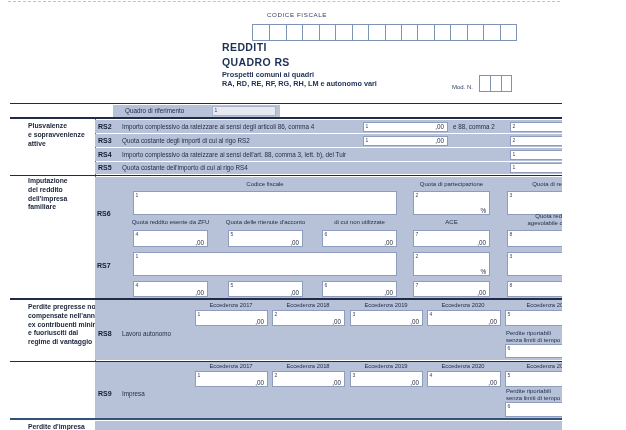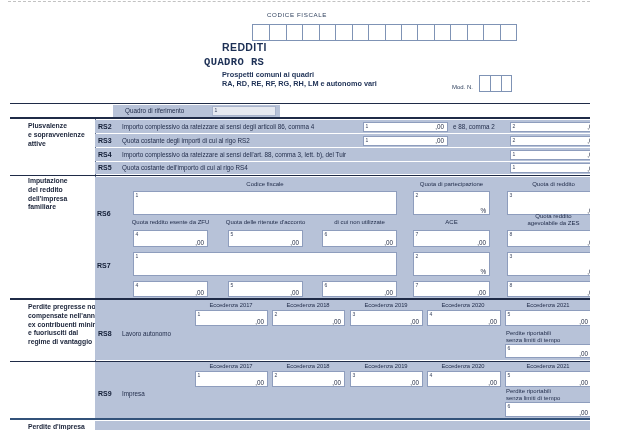--- a/index.html
+++ b/index.html
@@ -1,17 +1,17 @@
 <!DOCTYPE html>
 <html><head>
 <meta charset="utf-8">
 <style>
   html,body{margin:0;padding:0;background:#fff;}
   #page{position:relative;width:562px;height:430px;background:#fff;overflow:hidden;
-        font-family:"Liberation Sans", sans-serif;color:#1f2a45;padding-left:28px;}
+        font-family:"Liberation Sans", sans-serif;color:#1f2a45;}
   .abs{position:absolute;box-sizing:border-box;}
   .band{position:absolute;box-sizing:border-box;background:#b7c2d8;}
   .hline{position:absolute;background:#1f2b47;}
   .vline{position:absolute;background:#5c6d8c;width:1px;}
   .dashed{position:absolute;border-top:1px dashed #c2c2c2;}
   .fbox{position:absolute;box-sizing:border-box;background:#fff;border:1px solid #8e9dbd;}
   .sup{position:absolute;top:0px;left:1.5px;font-size:5px;line-height:6px;color:#3a4560;}
   .amt{position:absolute;right:3px;bottom:0.5px;font-size:6.3px;color:#1e2740;}
   .title{position:absolute;font-weight:bold;color:#1d3055;font-size:10.5px;letter-spacing:0.4px;}
   .subtt{position:absolute;font-weight:bold;color:#1d3055;font-size:7.3px;}
@@ -46,21 +46,21 @@
       <div class="cell"></div>
       <div class="cell"></div>
       <div class="cell"></div>
       <div class="cell"></div>
       <div class="cell"></div>
       <div class="cell"></div>
       <div class="cell"></div>
     </div>
 
   <div class="title" style="left:222px;top:41px;">REDDITI</div>
-  <div class="title" style="left:204px;top:56px;font-family:Liberation Mono, monospace;">QUADRO RS</div>
+  <div class="title" style="left:222px;top:56px;">QUADRO RS</div>
   <div class="subtt" style="left:222px;top:70px;text-align:right;">Prospetti comuni ai quadri</div>
   <div class="subtt" style="left:222px;top:79px;">RA, RD, RE, RF, RG, RH, LM e autonomo vari</div>
 
   <div class="abs" style="left:452px;top:84px;font-size:6px;color:#31425f;">Mod. N.</div>
   <div class="grid" style="left:479px;top:75px;width:33px;height:17px;grid-template-columns:repeat(3,1fr);">
       <div class="cell"></div>
       <div class="cell"></div>
       <div class="cell"></div>
     </div>
 

